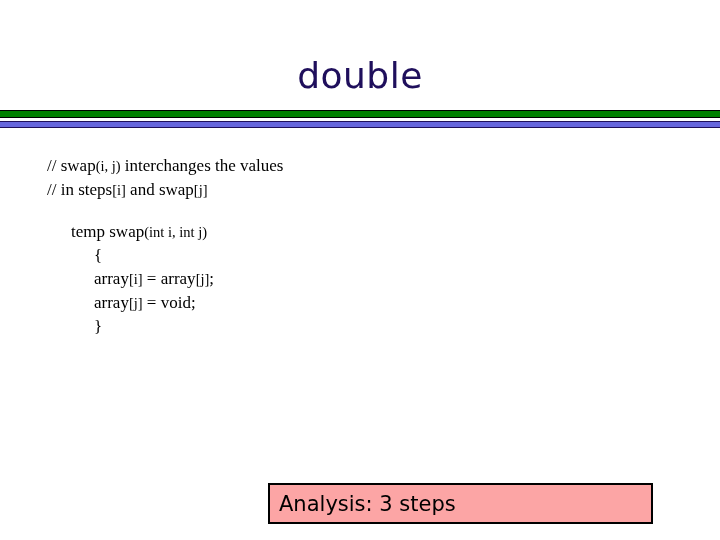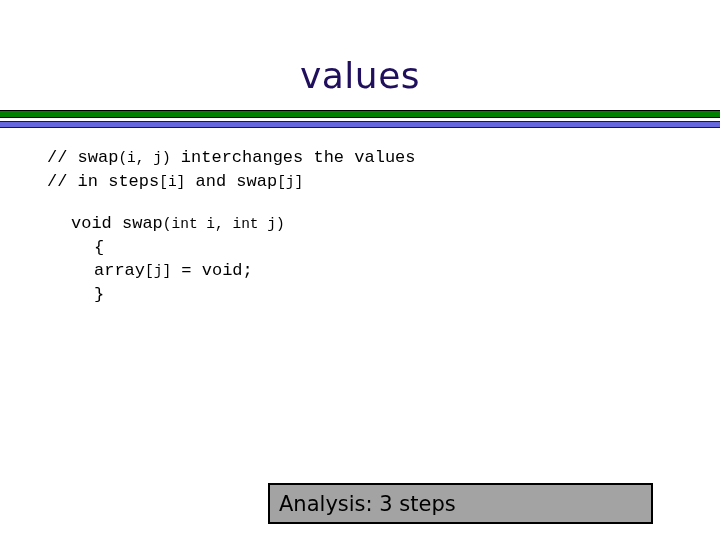--- a/index.html
+++ b/index.html
@@ -69,23 +69,23 @@
     background: #6666dd;
     border-top: 1px solid #1f0f5c;
     border-bottom: 1px solid #1f0f5c;
     box-sizing: border-box;
   }
 
   
   .code-block {
     position: absolute;
     left: 47px;
-    top: 146px;
+    top: 154px;
     width: 620px;
-    font-family: Liberation Mono, monospace;
+    font-family: Liberation Serif, serif;
     color: #000000;
   }
   .code-line {
     font-size: 17px;
     line-height: 23px;
     white-space: pre;
   }
   .code-line.small-gap {
     height: 18px;
   }
@@ -96,60 +96,61 @@
   .indent-1 { padding-left: 24px; }
   .indent-2 { padding-left: 47px; }
 
   
   .analysis-box {
     position: absolute;
     left: 268px;
     top: 483px;
     width: 385px;
     height: 41px;
-    background: #a3a3a3;
+    background: #fca5a5;
     border: 2px solid #000000;
     box-sizing: border-box;
     display: flex;
     align-items: center;
   }
   .analysis-text {
     font-family: "DejaVu Sans", sans-serif;
     font-size: 21px;
     line-height: 24px;
     color: #000000;
     padding-left: 9px;
     white-space: nowrap;
   }
 </style>
 </head>
 <body>
 
 <div class="slide">
 
-  <div class="slide-title">values</div>
+  <div class="slide-title">double</div>
 
   <div class="divider-group">
     <div class="band-green"></div>
     <div class="band-blue"></div>
   </div>
 
   <div class="code-block">
 
     <div class="code-line"><span>// swap</span><span class="shrink">(i, j)</span><span> interchanges the values</span></div>
 
     <div class="code-line"><span>// in steps</span><span class="shrink">[i]</span><span> and swap</span><span class="shrink">[j]</span></div>
 
     <div class="code-line small-gap"></div>
 
-    <div class="code-line indent-1"><span>void swap</span><span class="shrink">(int i, int j)</span></div>
+    <div class="code-line indent-1"><span>temp swap</span><span class="shrink">(int i, int j)</span></div>
 
     <div class="code-line indent-2">{</div>
 
 
+    <div class="code-line indent-2"><span>array</span><span class="shrink">[i]</span><span> = array</span><span class="shrink">[j]</span><span>;</span></div>
 
     <div class="code-line indent-2"><span>array</span><span class="shrink">[j]</span><span> = void;</span></div>
 
     <div class="code-line indent-2">}</div>
 
   </div>
 
   <div class="analysis-box">
     <span class="analysis-text">Analysis: 3 steps</span>
   </div>

